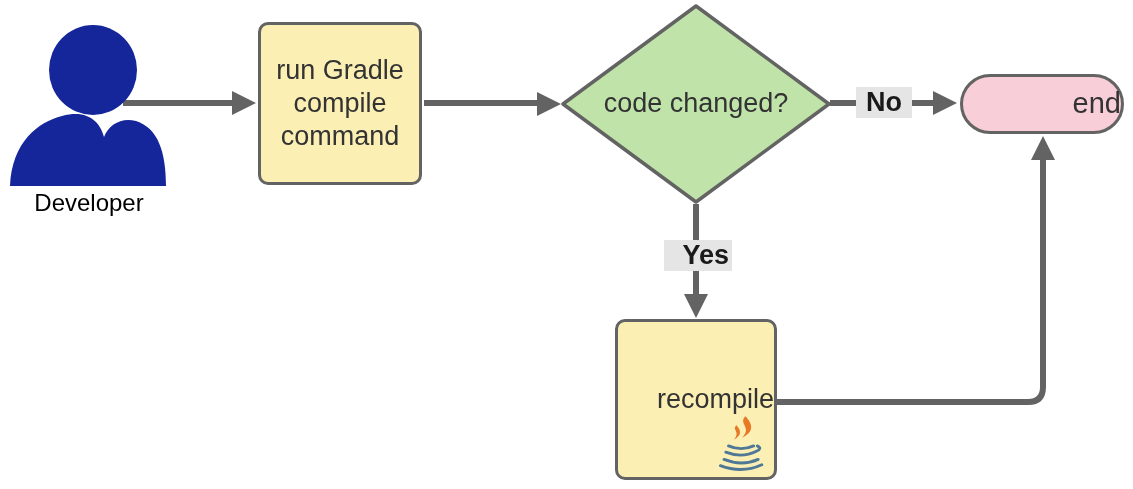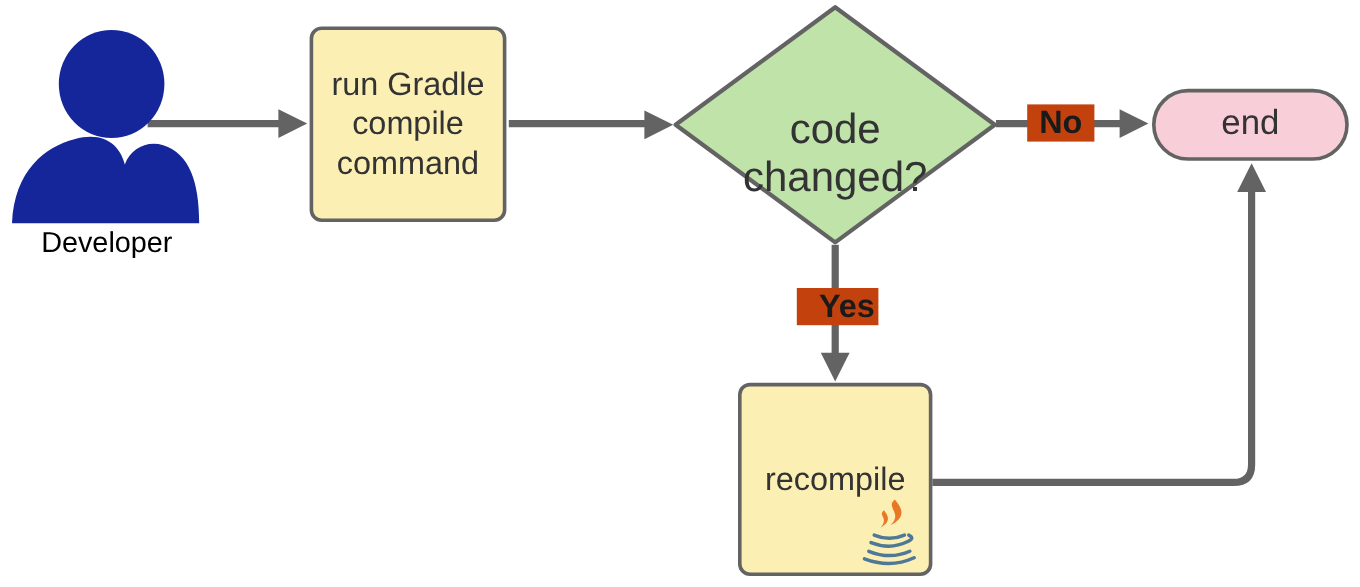--- a/index.html
+++ b/index.html
@@ -34,21 +34,21 @@
     fill: var(--decision-fill);
     stroke: var(--stroke);
     stroke-width: 3.5;
     stroke-linejoin: round;
   }
   .node {
     position: absolute;
     box-sizing: border-box;
     display: flex;
     align-items: center;
-    justify-content: center;
+    justify-content: flex-end;
     text-align: center;
     color: var(--label-text);
     font-size: 27px;
     line-height: 1.22;
     z-index: 2;
   }
   .process {
     background: var(--process-fill);
     border: 3px solid var(--stroke);
     border-radius: 10px;
@@ -57,36 +57,36 @@
     background: var(--terminal-fill);
     border: 3px solid var(--stroke);
     border-radius: 30px;
     font-size: 29px;
   }
   .decision-label {
     position: absolute;
     z-index: 2;
     text-align: center;
     color: var(--label-text);
-    font-size: 35px;
+    font-size: 27px;
   }
   .actor-label {
     position: absolute;
     left: 0;
     top: 189px;
     width: 178px;
     text-align: center;
     color: #000000;
     font-size: 24px;
     z-index: 2;
   }
   .edge-label {
     position: absolute;
     z-index: 3;
-    background: #c2410c;
+    background: #e5e5e5;
     color: #1a1a1a;
     font-weight: bold;
     font-size: 27px;
     text-align: center;
     padding: 0 3px;
   }
   .person-svg {
     position: absolute;
     left: 0; top: 0;
     z-index: 2;

